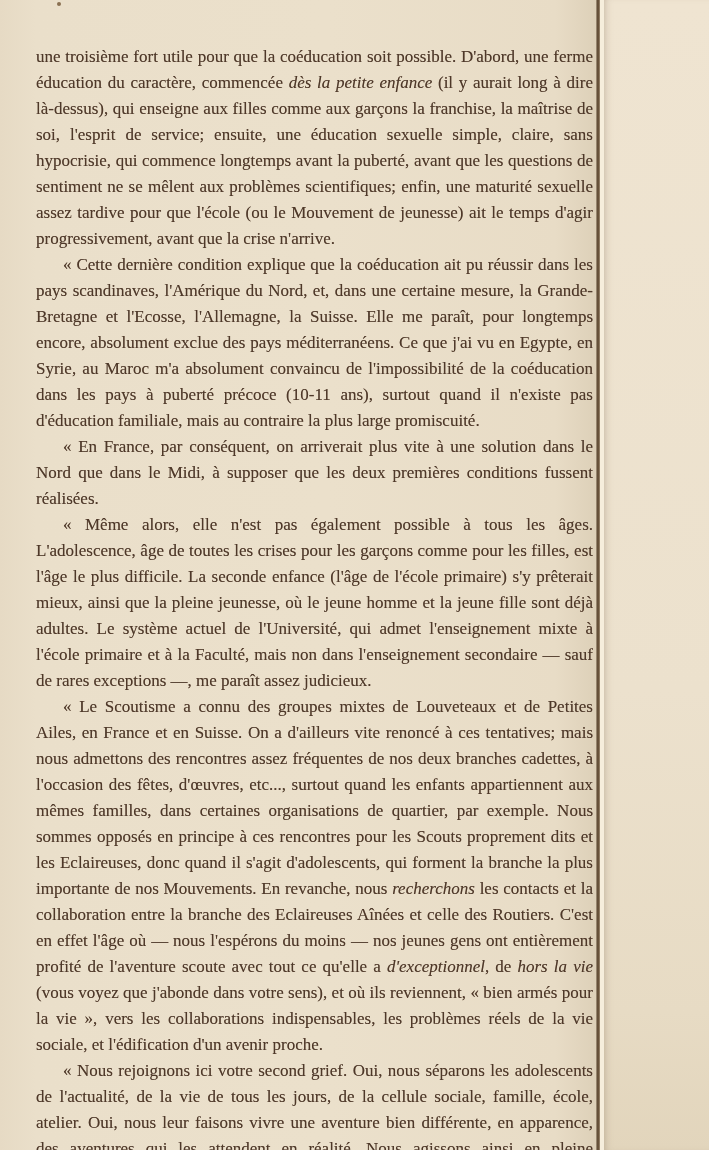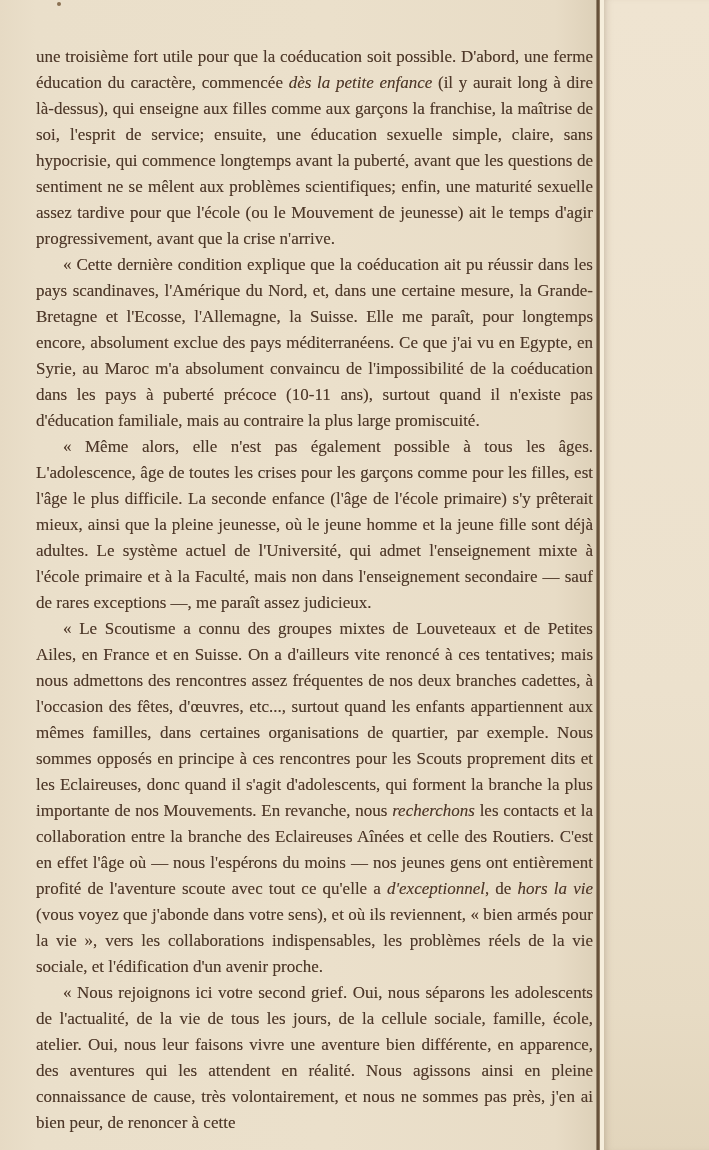--- a/index.html
+++ b/index.html
@@ -47,20 +47,21 @@
 </style>
 </head>
 <body>
 
 <div id="stage">
   <div class="left-page">
     <span class="speck"></span>
     <div class="text-column">
         <p class="para"><span>une troisième fort utile pour que la coéducation soit possible. D'abord, une ferme éducation du caractère, commencée </span><span class="italic">dès la petite enfance</span><span> (il y aurait long à dire là-dessus), qui enseigne aux filles comme aux garçons la franchise, la maîtrise de soi, l'esprit de service; ensuite, une éducation sexuelle simple, claire, sans hypocrisie, qui commence longtemps avant la puberté, avant que les questions de sentiment ne se mêlent aux problèmes scientifiques; enfin, une maturité sexuelle assez tardive pour que l'école (ou le Mouvement de jeunesse) ait le temps d'agir progressivement, avant que la crise n'arrive.</span></p>
         <p class="para indent"><span>« Cette dernière condition explique que la coéducation ait pu réussir dans les pays scandinaves, l'Amérique du Nord, et, dans une certaine mesure, la Grande-Bretagne et l'Ecosse, l'Allemagne, la Suisse. Elle me paraît, pour longtemps encore, absolument exclue des pays méditerranéens. Ce que j'ai vu en Egypte, en Syrie, au Maroc m'a absolument convaincu de l'impossibilité de la coéducation dans les pays à puberté précoce (10-11 ans), surtout quand il n'existe pas d'éducation familiale, mais au contraire la plus large promiscuité.</span></p>
+        <p class="para indent"><span>« En France, par conséquent, on arriverait plus vite à une solution dans le Nord que dans le Midi, à supposer que les deux premières conditions fussent réalisées.</span></p>
         <p class="para indent"><span>« Même alors, elle n'est pas également possible à tous les âges. L'adolescence, âge de toutes les crises pour les garçons comme pour les filles, est l'âge le plus difficile. La seconde enfance (l'âge de l'école primaire) s'y prêterait mieux, ainsi que la pleine jeunesse, où le jeune homme et la jeune fille sont déjà adultes. Le système actuel de l'Université, qui admet l'enseignement mixte à l'école primaire et à la Faculté, mais non dans l'enseignement secondaire — sauf de rares exceptions —, me paraît assez judicieux.</span></p>
         <p class="para indent"><span>« Le Scoutisme a connu des groupes mixtes de Louveteaux et de Petites Ailes, en France et en Suisse. On a d'ailleurs vite renoncé à ces tentatives; mais nous admettons des rencontres assez fréquentes de nos deux branches cadettes, à l'occasion des fêtes, d'œuvres, etc..., surtout quand les enfants appartiennent aux mêmes familles, dans certaines organisations de quartier, par exemple. Nous sommes opposés en principe à ces rencontres pour les Scouts proprement dits et les Eclaireuses, donc quand il s'agit d'adolescents, qui forment la branche la plus importante de nos Mouvements. En revanche, nous </span><span class="italic">recherchons</span><span> les contacts et la collaboration entre la branche des Eclaireuses Aînées et celle des Routiers. C'est en effet l'âge où — nous l'espérons du moins — nos jeunes gens ont entièrement profité de l'aventure scoute avec tout ce qu'elle a </span><span class="italic">d'exceptionnel</span><span>, de </span><span class="italic">hors la vie</span><span> (vous voyez que j'abonde dans votre sens), et où ils reviennent, « bien armés pour la vie », vers les collaborations indispensables, les problèmes réels de la vie sociale, et l'édification d'un avenir proche.</span></p>
         <p class="para indent"><span>« Nous rejoignons ici votre second grief. Oui, nous séparons les adolescents de l'actualité, de la vie de tous les jours, de la cellule sociale, famille, école, atelier. Oui, nous leur faisons vivre une aventure bien différente, en apparence, des aventures qui les attendent en réalité. Nous agissons ainsi en pleine connaissance de cause, très volontairement, et nous ne sommes pas près, j'en ai bien peur, de renoncer à cette</span></p>
       </div>
   </div>
   <div class="gutter-dark"></div>
   <div class="gutter-light"></div>
   <div class="right-page">
     
   </div>

